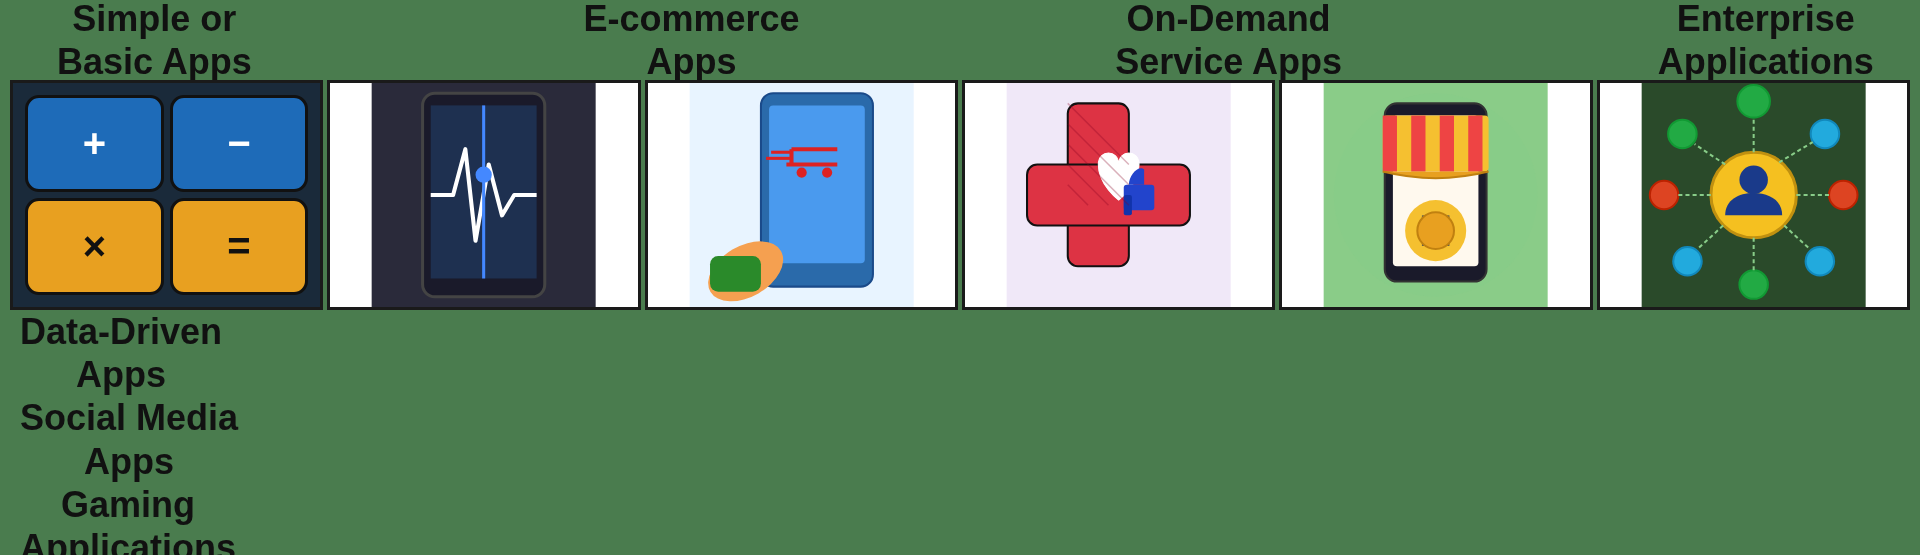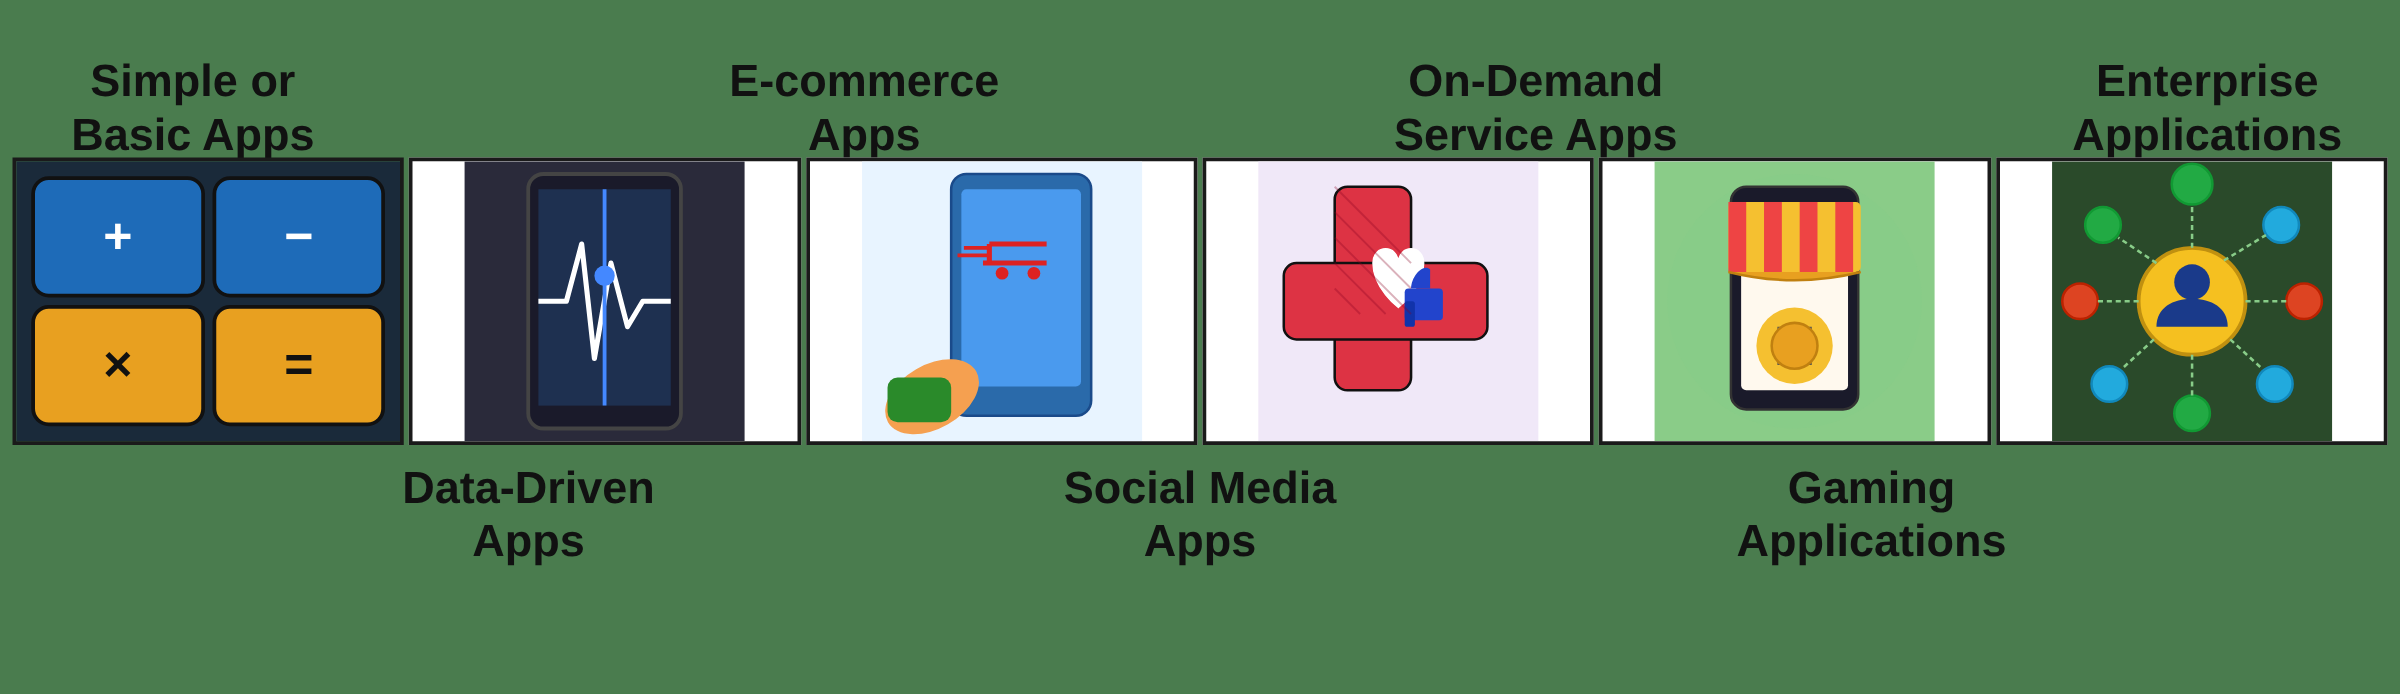--- a/index.html
+++ b/index.html
@@ -21,21 +21,20 @@
     }
 
     
     .top-labels {
       display: flex;
       width: 100%;
       height: 80px;
       align-items: center;
       justify-content: space-around;
       padding: 0 20px;
-      margin-top: 46px;
     }
 
     .top-label {
       flex: 1;
       text-align: center;
       font-size: 36px;
       font-weight: 700;
       color: #111;
       line-height: 1.2;
     }
@@ -59,23 +58,24 @@
       justify-content: center;
       overflow: hidden;
       position: relative;
     }
 
     
     .bottom-labels {
       display: flex;
       width: 100%;
       height: 110px;
-      align-items: center;
+      align-items: flex-start;
       justify-content: space-around;
       padding: 0 20px;
+      flex-direction: column;
     }
 
     .bottom-label {
       flex: 1;
       text-align: center;
       font-size: 36px;
       font-weight: 700;
       color: #111;
       line-height: 1.2;
     }

